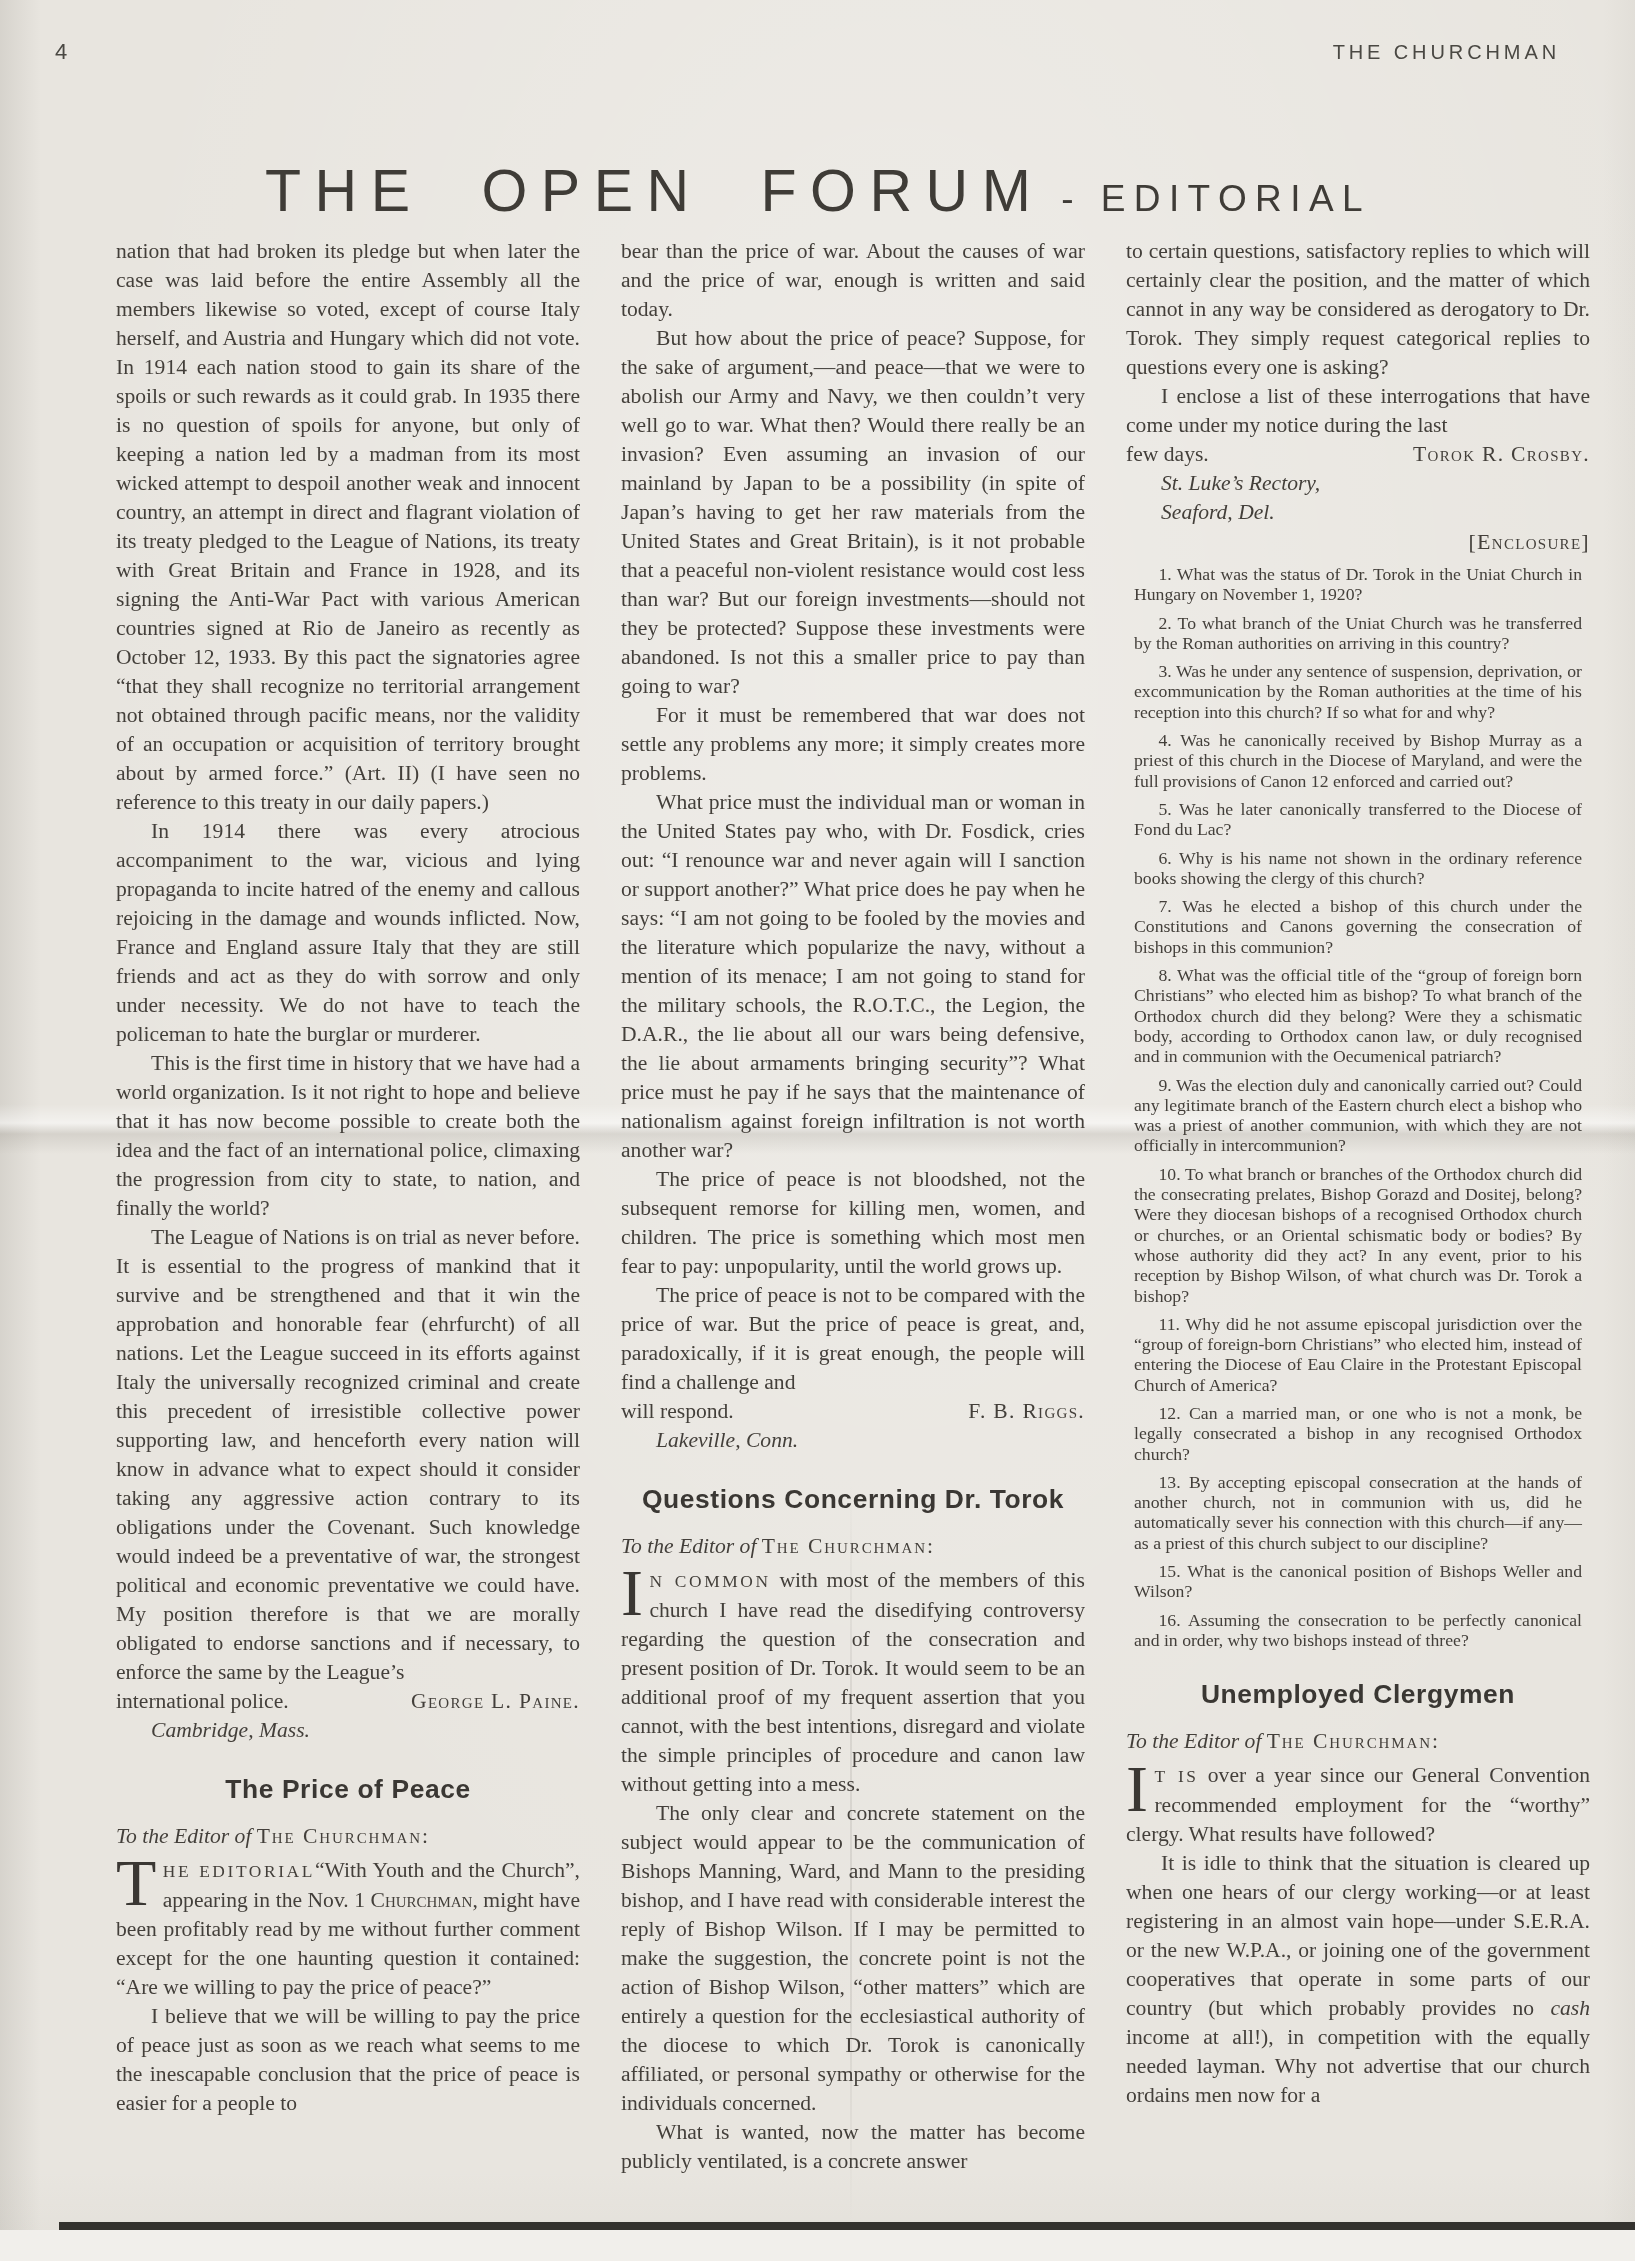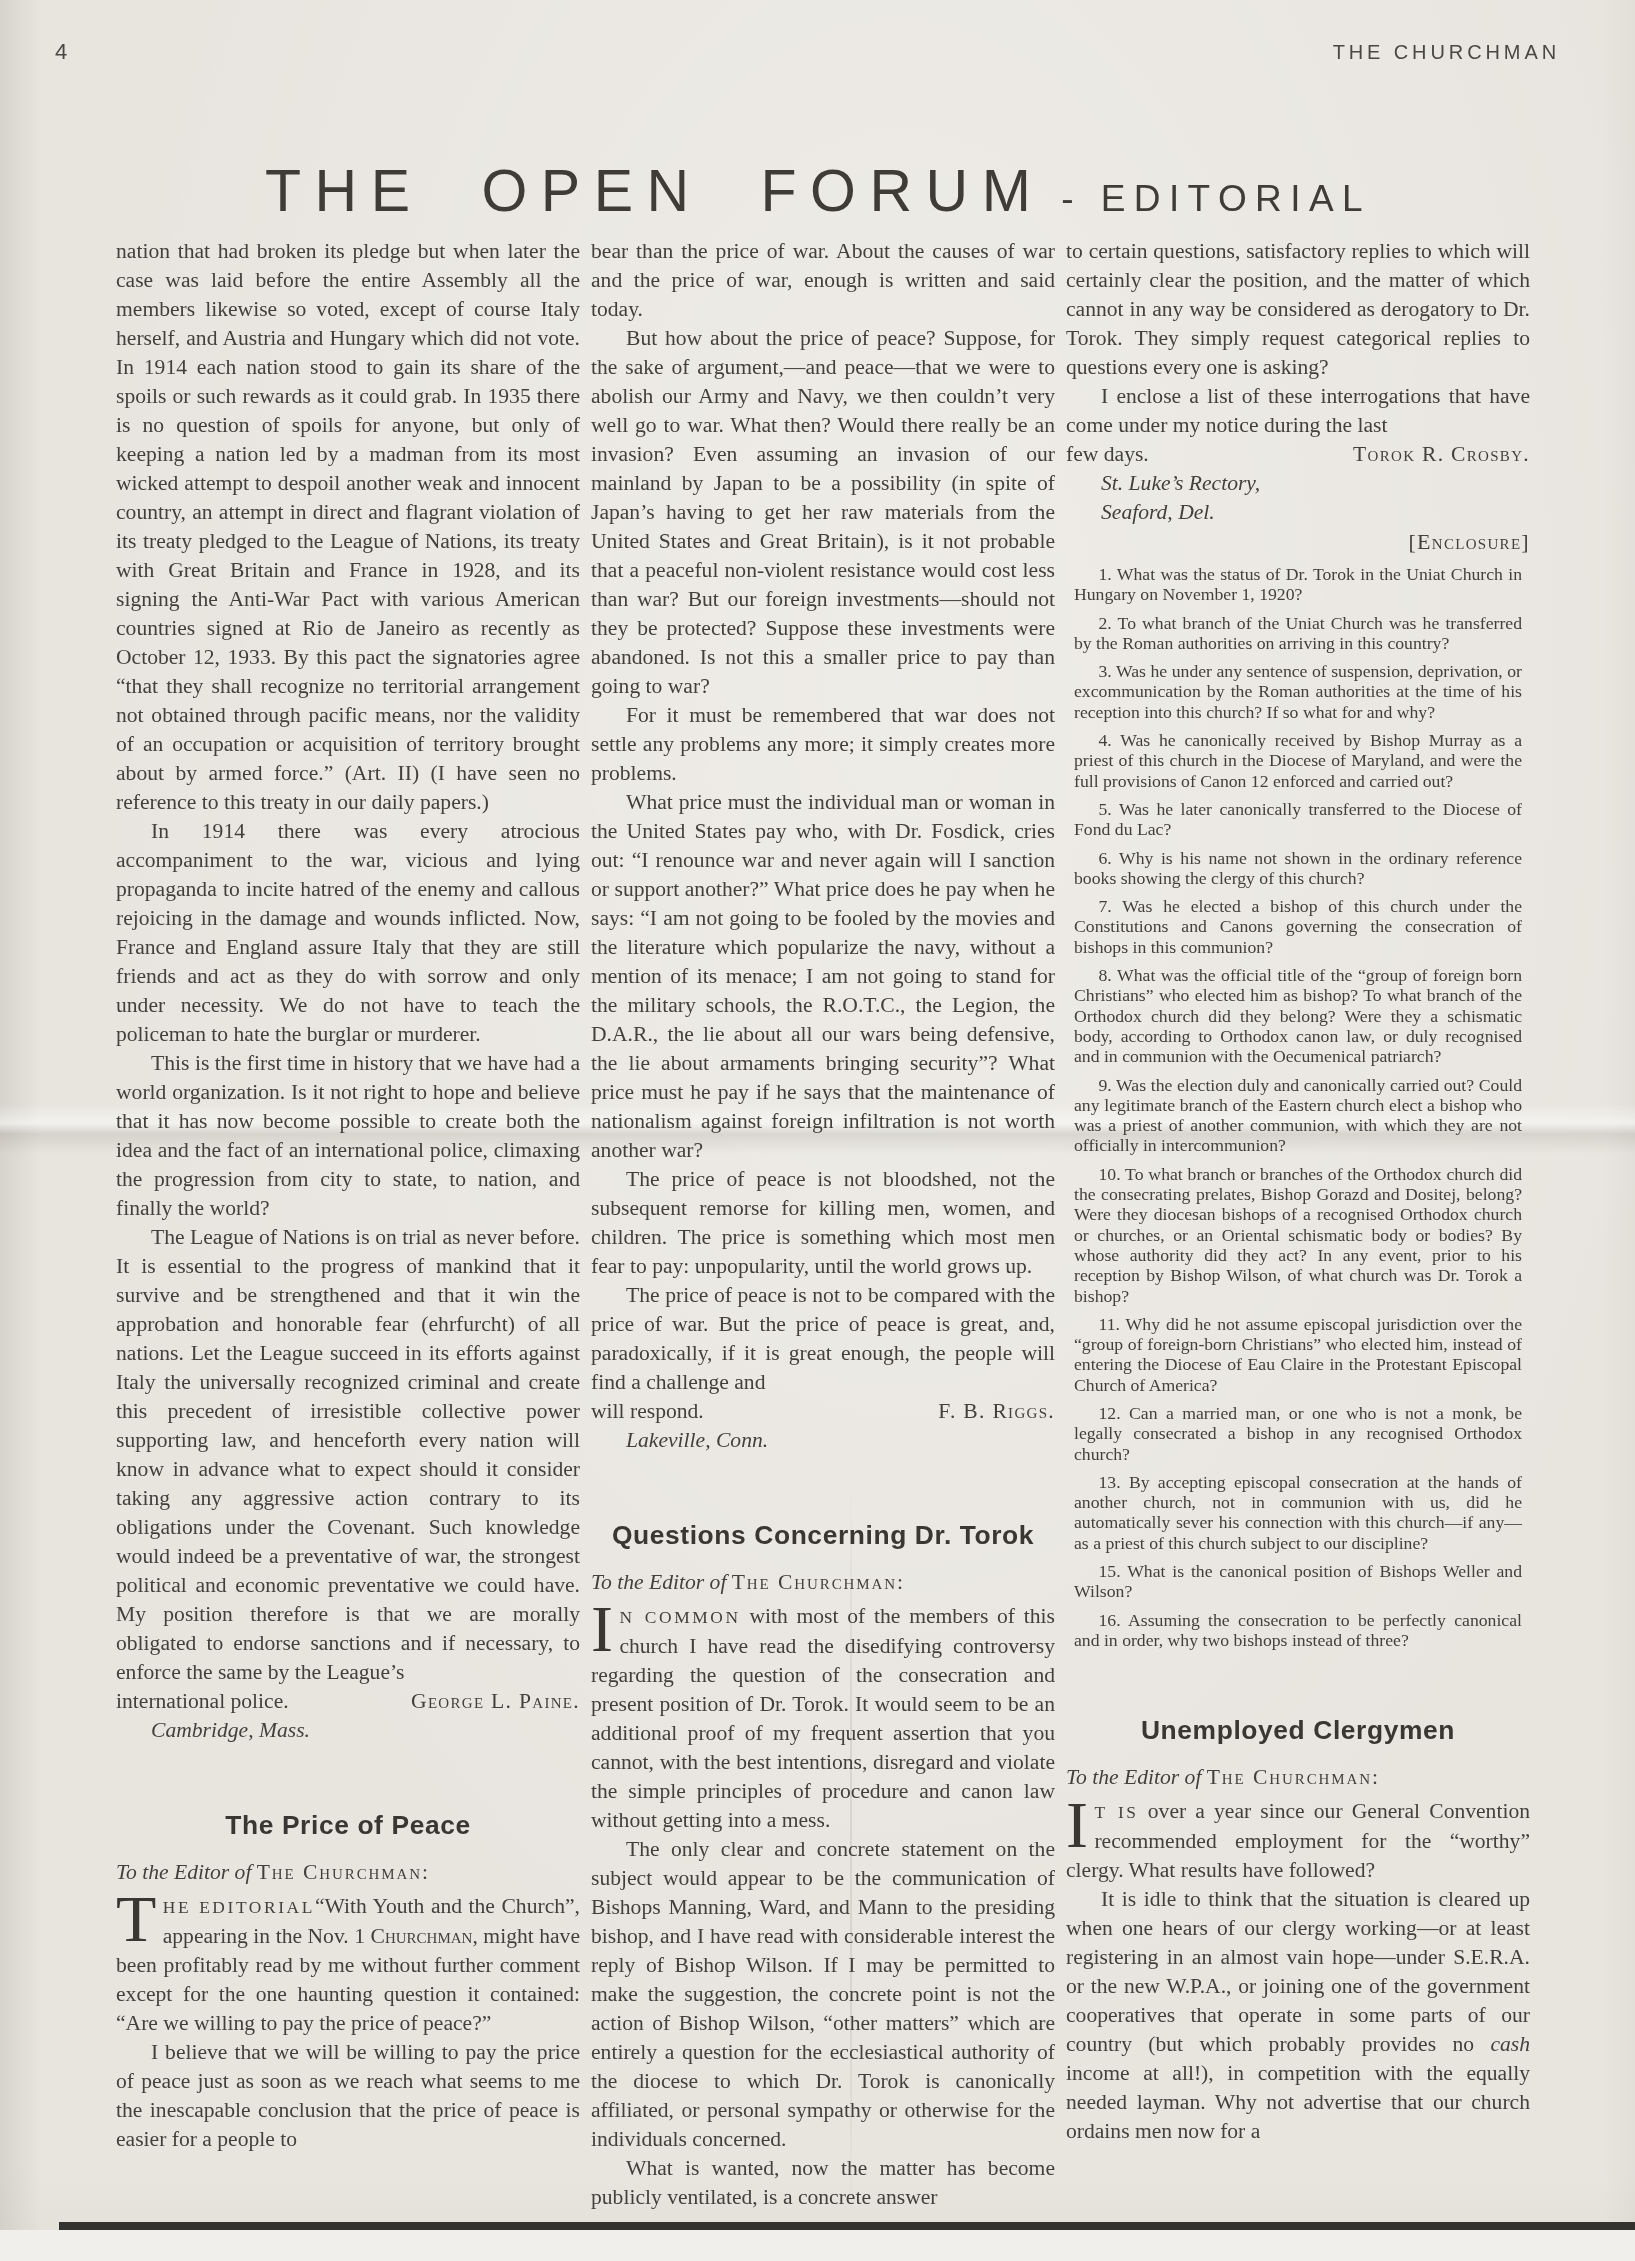--- a/index.html
+++ b/index.html
@@ -22,27 +22,27 @@
       justify-content:space-between;align-items:baseline;
       font-family:"Liberation Sans", sans-serif;}
   .pgnum{font-size:22px;color:#4a4843;}
   .masthead{font-size:20px;letter-spacing:3.9px;color:#4a4843;font-weight:500;}
 
   .title{position:absolute;top:157px;left:0;width:100%;text-align:center;white-space:nowrap;
       font-family:"Liberation Sans", sans-serif;color:#3f3c37;}
   .title-main{font-size:59px;letter-spacing:13.5px;word-spacing:28px;font-weight:500;}
   .title-suffix{font-size:37px;letter-spacing:8.4px;margin-left:17px;font-weight:500;}
 
-  .cols{position:absolute;top:237px;left:116px;display:flex;gap:11px;}
+  .cols{position:absolute;top:237px;left:116px;display:flex;gap:41px;}
   .col{width:464px;font-size:21.6px;line-height:29px;text-align:justify;}
   .col p{margin:0;text-indent:35px;}
   .col p.noind{text-indent:0;}
 
   .sect{font-family:"Liberation Sans", sans-serif;font-size:26.4px;font-weight:700;
-      text-align:center;margin:66px 0 18px;letter-spacing:0.6px;color:#3a3733;}
+      text-align:center;margin:30px 0 18px;letter-spacing:0.6px;color:#3a3733;}
   .editor{font-style:italic;text-indent:0 !important;margin:0 0 5.2px 0 !important;}
   .tc{font-style:normal;font-variant:small-caps;letter-spacing:1.9px;}
   .tc2{font-variant:small-caps;}
   .em{font-style:italic;}
 
   .dropcap{float:left;font-size:66px;line-height:52px;padding:1.3px 6.4px 0 0;color:#3a3733;}
   .lead{font-size:17.4px;letter-spacing:2.6px;}
 
   .sigline{display:flex;justify-content:space-between;text-indent:0;}
   .sig{font-variant:small-caps;letter-spacing:1.3px;}

